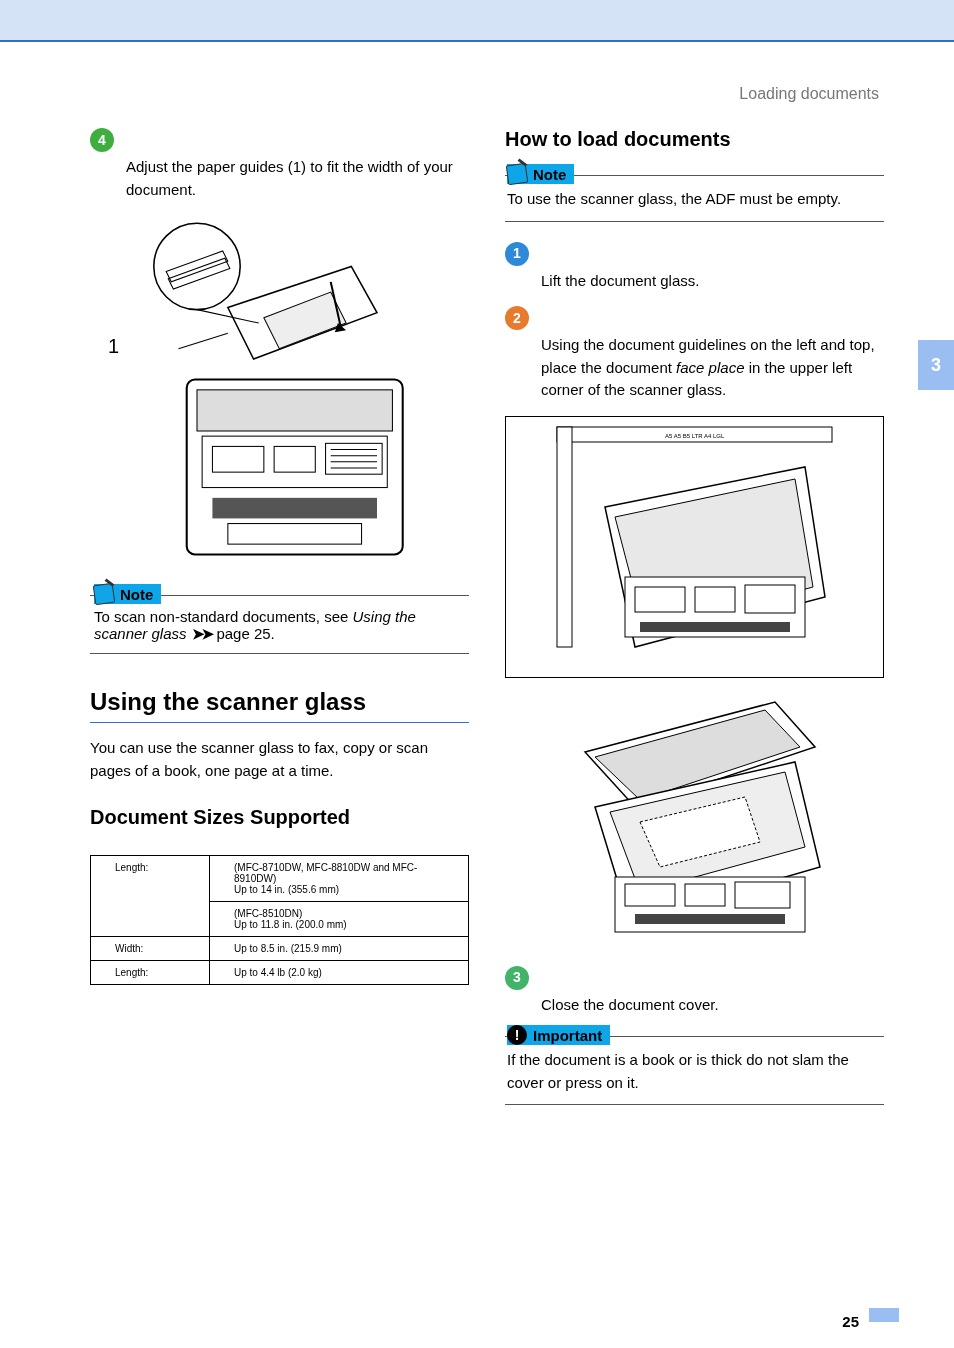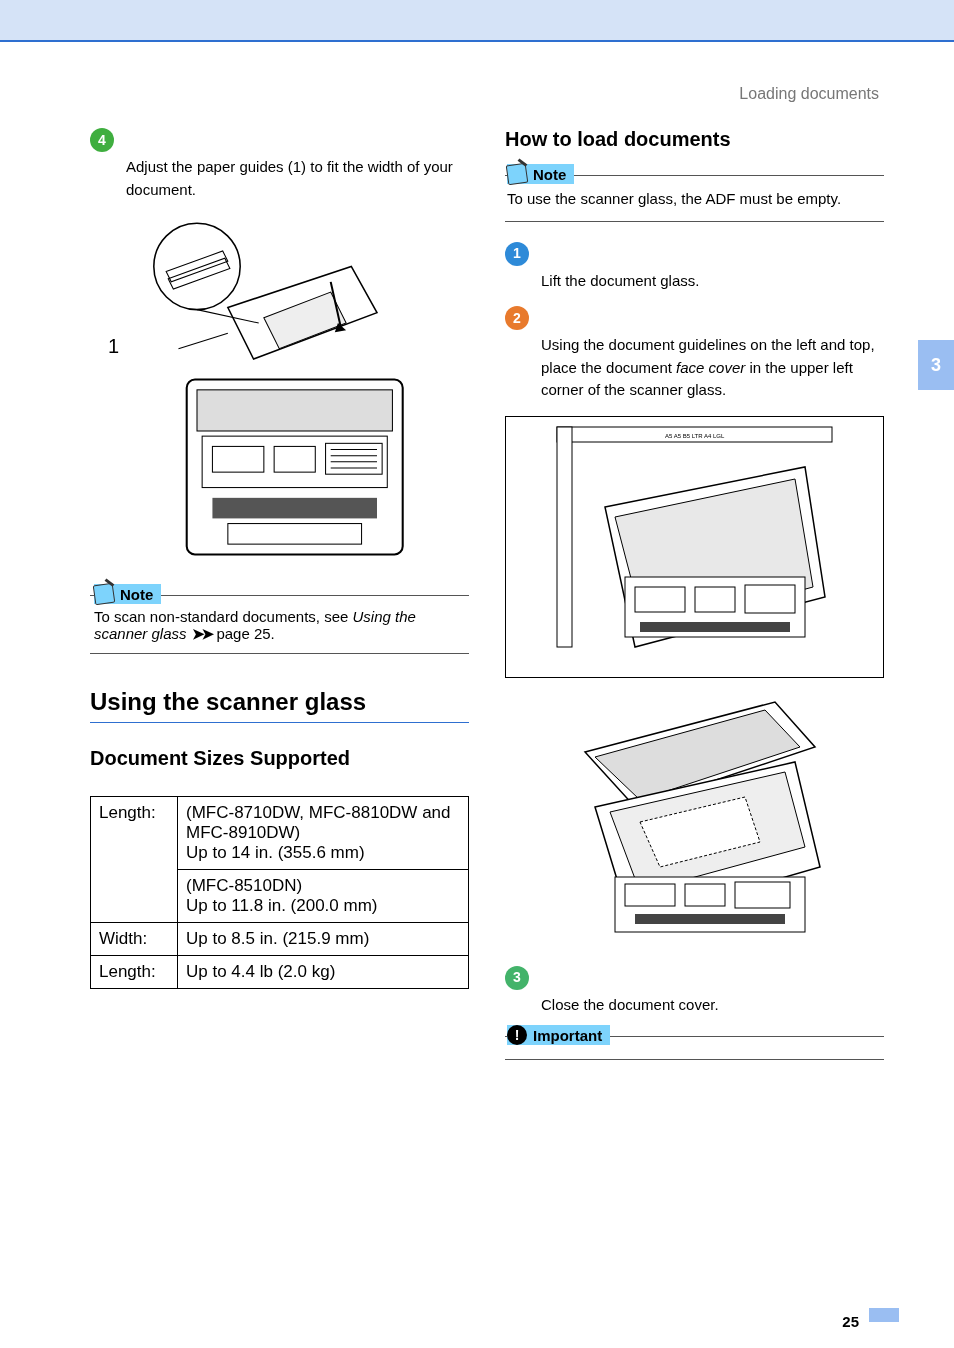--- a/index.html
+++ b/index.html
@@ -109,21 +109,21 @@
     padding: 10px 2px;
     margin: 6px 0;
   }
   .note-header, .imp-header {
     display: flex;
     align-items: center;
     gap: 6px;
     font-weight: bold;
     margin-bottom: 4px;
     margin-top: -22px;
-    background: #7dd3fc;
+    background: #0ea5e9;
     width: fit-content;
     padding-right: 8px;
     font-size: 15px;
   }
   .note-icon {
     width: 18px; height: 18px;
     border: 1.5px solid #333;
     border-radius: 2px;
     position: relative;
     transform: rotate(-8deg);
@@ -160,22 +160,22 @@
     font-weight: bold;
     margin: 10px 0 4px 0;
   }
   table.specs {
     border-collapse: collapse;
     width: 100%;
     margin-top: 8px;
   }
   table.specs td {
     border: 1px solid #000;
-    padding: 6px 8px;
-    font-size: 17px;
+    padding: 6px 24px;
+    font-size: 10px;
     vertical-align: top;
   }
   .xref { font-family: inherit; }
   .arrows {
     font-weight: bold;
     letter-spacing: -3px;
   }
   .illus-small { height: 260px; }
   .callout-1 {
     position: absolute;
@@ -238,20 +238,21 @@
       <div>
         <span>To scan non-standard documents, see </span>
         <span class="italic xref">Using the scanner glass</span>
         <span class="arrows">&nbsp;➤➤&nbsp;</span>
         <span> page 25.</span>
       </div>
     </div>
 
     <h2 class="section-title">Using the scanner glass</h2>
 
+    <div style="line-height:1.5;">You can use the scanner glass to fax, copy or scan pages of a book, one page at a time.</div>
 
     <h3 class="subsection">Document Sizes Supported</h3>
 
     <table class="specs">
       <tbody>
           <tr>
         <td rowspan="2" style="width:70px;">Length:</td>
         <td style="white-space:pre-line;">(MFC-8710DW, MFC-8810DW and MFC-8910DW)
 Up to 14 in. (355.6 mm)</td>
       </tr>
@@ -286,21 +287,21 @@
 
     <div class="step">
       <div class="bullet blue">1</div>
       <div class="step-text">Lift the document glass.</div>
     </div>
 
     <div class="step">
       <div class="bullet orange">2</div>
       <div class="step-text">
         <span>Using the document guidelines on the left and top, place the document </span>
-        <span class="italic">face cover</span>
+        <span class="italic">face place</span>
         <span> in the upper left corner of the scanner glass.</span>
       </div>
     </div>
 
     <div class="illus illus-small" style="border:1px solid #000;">
       <svg viewBox="0 0 300 260">
         <rect x="12" y="10" width="275" height="15" fill="#fff" stroke="#000"></rect>
         <rect x="12" y="10" width="15" height="220" fill="#fff" stroke="#000"></rect>
         <text x="120" y="21" font-size="6">A5   A5   B5  LTR  A4  LGL</text>
         <path d="M60 90 L260 50 L280 180 L90 230 Z" fill="#fff" stroke="#000" stroke-width="1.5"></path>
@@ -331,19 +332,20 @@
     <div class="step">
       <div class="bullet n3">3</div>
       <div class="step-text">Close the document cover.</div>
     </div>
 
     <div class="imp-box">
       <div class="imp-header">
         <span class="imp-icon">!</span>
         <span>Important</span>
       </div>
+      <div style="line-height:1.5;">If the document is a book or is thick do not slam the cover or press on it.</div>
     </div>
 
   </div>
 </div>
 
 <div class="page-num">25</div>
 <div class="page-bar"></div>
 
 </body></html>

